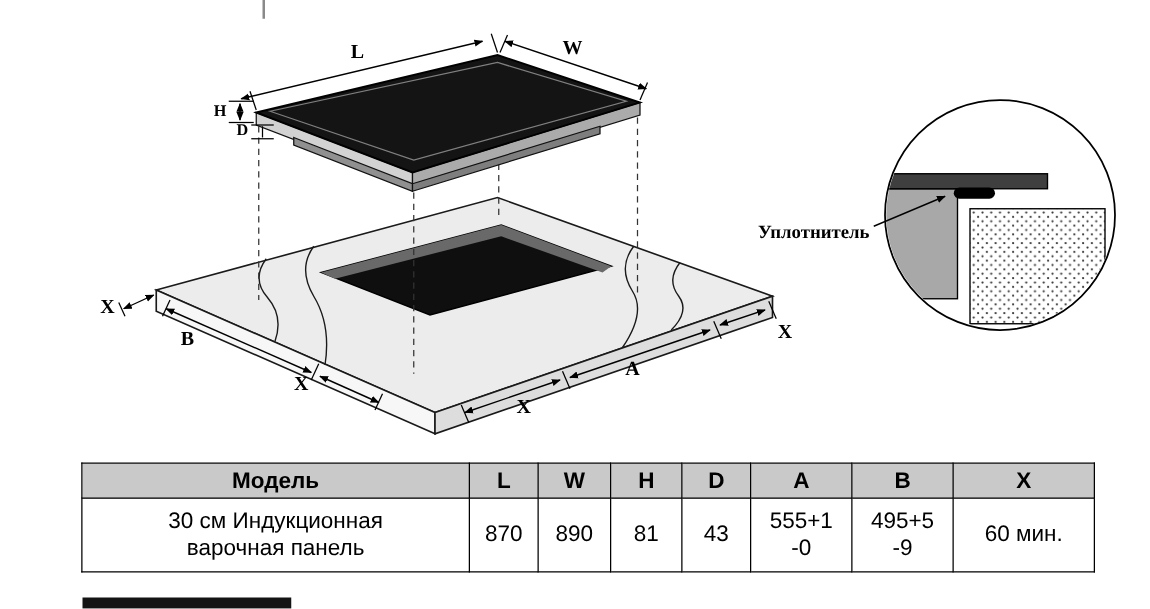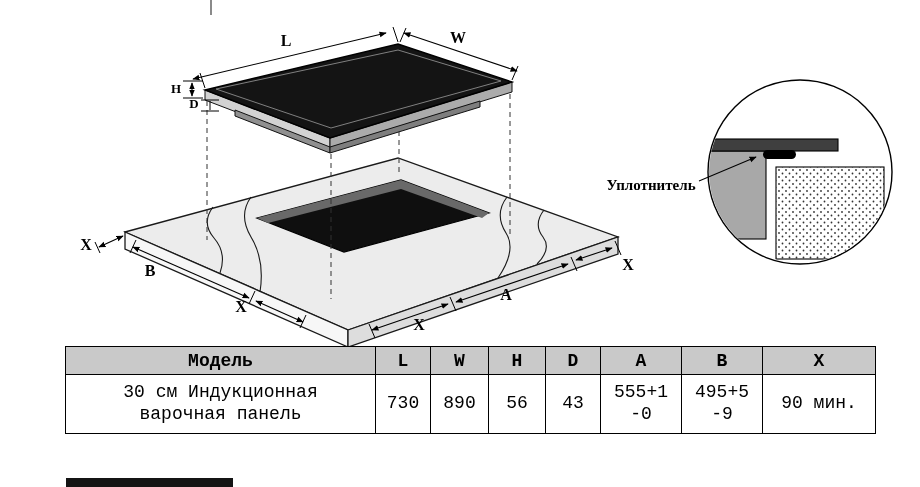--- a/index.html
+++ b/index.html
@@ -8,23 +8,23 @@
   svg.diagram{position:absolute;left:0;top:0;}
   .lbl{font:bold 16px "Liberation Serif",serif;fill:#000;}
   .lbl-sm{font:bold 13px "Liberation Serif",serif;fill:#000;}
   .lbl-seal{font:bold 15px "Liberation Serif",serif;fill:#000;}
   .dim{stroke:#000;stroke-width:1.1;fill:none;}
   .thin{stroke:#000;stroke-width:1;fill:none;}
   .dash{stroke:#333;stroke-width:1;stroke-dasharray:5 4;fill:none;}
   .edge{stroke:#1a1a1a;stroke-width:1.3;}
   .brk{stroke:#1a1a1a;stroke-width:1.1;fill:none;}
 
-  .spec-table{position:absolute;left:65px;top:346px;width:810px;
+  .spec-table{position:absolute;left:65px;top:370px;width:810px;
               border-collapse:collapse;table-layout:fixed;
-              font-family:Liberation Mono, monospace;}
+              font-family:Liberation Sans, sans-serif;}
   .spec-table th,.spec-table td{border:1.6px solid #000;text-align:center;
               vertical-align:middle;white-space:pre-line;padding:0;}
   .spec-table th{background:#c9c9c9;font-weight:bold;font-size:18px;height:27px;}
   .spec-table td{font-size:18px;height:58px;line-height:1.2;font-weight:normal;}
 
   .bottom-bar{position:absolute;left:66px;top:478px;width:167px;height:9px;background:#141414;}
   .artifact{position:absolute;left:210px;top:0;width:2px;height:15px;background:#8a8a8a;}
 </style>
 </head>
 <body>
@@ -180,28 +180,28 @@
         <th>D</th>
         <th>A</th>
         <th>B</th>
         <th>X</th>
       </tr>
     </thead>
     <tbody>
       <tr>
         <td>30 см Индукционная
 варочная панель</td>
-        <td>730</td>
+        <td>870</td>
         <td>890</td>
-        <td>56</td>
+        <td>81</td>
         <td>43</td>
         <td>555+1
 -0</td>
         <td>495+5
 -9</td>
-        <td>90 мин.</td>
+        <td>60 мин.</td>
       </tr>
     </tbody>
   </table>
 
   <div class="bottom-bar"></div>
   <div class="artifact"></div>
 </div>
 
 </body></html>

